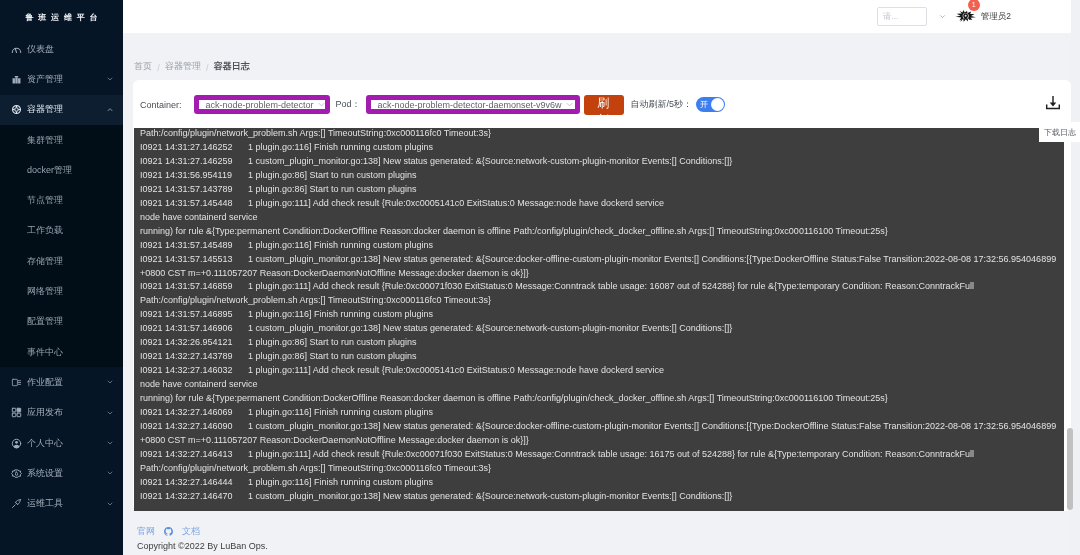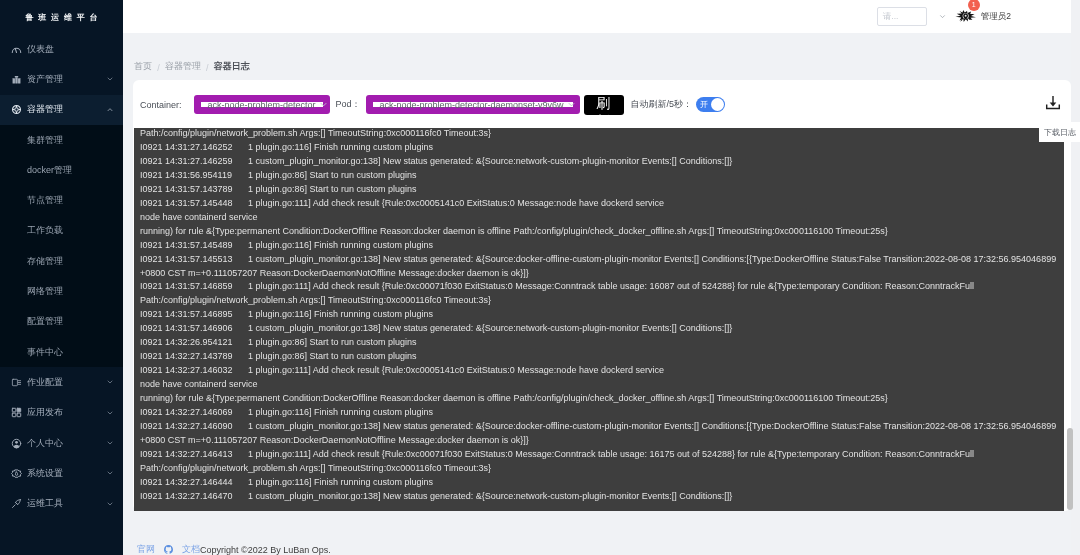--- a/index.html
+++ b/index.html
@@ -33,37 +33,37 @@
   .uname{font-size:8.5px;color:#3d3d3d;margin-left:4px;}
 
   .crumbs{height:47px;display:flex;align-items:flex-end;padding-bottom:7px;padding-left:11px;font-size:9px;color:#9ba1a9;flex:0 0 47px;text-align:center;}
   .crumbs .sep{margin:0 5.2px;color:#c9cdd4;}
   .crumbs .cur{color:#4d5158;font-weight:bold;}
 
   .card{margin:0 0 1px 10px;background:#fff;border-radius:6px;position:relative;padding:0;flex:1;min-height:0;display:flex;flex-direction:column;}
   .toolbar{height:48px;display:flex;align-items:center;padding:1.5px 0 0 7px;position:relative;}
   .tb-label{font-size:9px;color:#4a4f57;margin-right:0;}
   .pod-lbl{margin-left:6px;width:27px;overflow:hidden;display:inline-block;white-space:nowrap;}
-  .select{height:19px;border:7px solid #a21caf;border-radius:3px;display:flex;align-items:center;padding:0 5px 0 7px;background:#fff;font-size:9px;color:#5f646b;cursor:pointer;}
+  .select{height:19px;border:5px solid #a21caf;border-radius:3px;display:flex;align-items:center;padding:0 5px 0 7px;background:#fff;font-size:9px;color:#5f646b;cursor:pointer;}
   .select .val{white-space:nowrap;flex:1;}
   .select .cv{width:11px;height:11px;margin-left:2px;color:#bcc1c8;flex:0 0 11px;}
-  .btn-primary{height:20.5px;background:#000000;color:#fff;border:none;border-radius:3px;font-size:14px;padding:0 7px;cursor:pointer;font-family:inherit;letter-spacing:.5px;}
+  .btn-primary{height:20.5px;background:#c2410c;color:#fff;border:none;border-radius:3px;font-size:12px;padding:0 7px;cursor:pointer;font-family:inherit;letter-spacing:.5px;}
   .auto-label{font-size:9px;color:#4a4f57;margin-left:7px;}
   .switch{width:29px;height:15px;border-radius:8px;background:#3d7eef;position:relative;cursor:pointer;display:flex;align-items:center;margin-left:4px;}
   .switch .sw-txt{font-size:8px;color:#fff;margin-left:4px;line-height:1;}
   .switch .knob{position:absolute;right:1px;top:1px;width:13px;height:13px;border-radius:50%;background:#fff;}
   .dl{position:absolute;left:911px;top:14px;width:18px;height:18px;cursor:pointer;color:#1f1f1f;}
   .dl svg{width:18px;height:18px;display:block;}
   .dl-tip{position:absolute;left:906px;top:42px;width:42px;height:20px;background:#fff;font-size:8px;color:#555a62;white-space:nowrap;z-index:5;display:flex;align-items:center;justify-content:center;letter-spacing:0px;}
 
   .logbox{flex:1;min-height:0;background:#3e3e3e;margin:0 7px 0 1px;overflow:hidden;position:relative;}
   .loginner{position:absolute;left:0;right:0;top:-1px;}
   .logline{font-size:9px;line-height:13.96px;color:#e2e2e2;white-space:nowrap;padding-left:6px;font-family:"Liberation Sans",sans-serif;height:13.96px;}
   .logline .ts{display:inline-block;width:108px;}
-  .footer{height:43px;display:flex;flex-direction:row;align-items:flex-end;padding-top:14px;padding-left:14px;flex:0 0 43px;}
+  .footer{height:43px;display:flex;flex-direction:column;align-items:flex-start;padding-top:14px;padding-left:14px;flex:0 0 43px;}
   .flinks{display:flex;align-items:center;gap:9px;font-size:9px;line-height:1;height:11px;}
   .flinks a{color:#7ea5e6;text-decoration:none;}
   .flinks .gh{width:9px;height:9px;color:#5b8fe0;display:block;}
   .copy{font-size:9px;color:#3d3d3d;margin-top:5px;line-height:1;}
 
   .scrolltrack{position:absolute;right:0;top:0;width:9px;height:555px;background:#f0f1f4;overflow:visible;}
   .pagescroll{position:absolute;left:-4px;top:428px;width:6px;height:82px;border-radius:3px;background:#c1c1c1;}
 </style>
 </head>
 <body>

